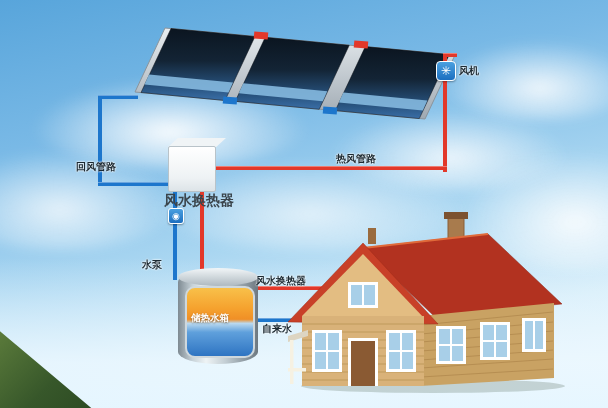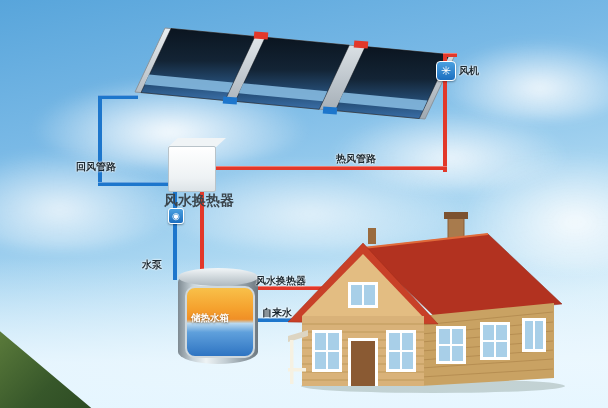--- a/index.html
+++ b/index.html
@@ -183,15 +183,15 @@
     <g>
       <polygon points="0,126 20,120 20,126 0,132" fill="#ddd5c2"></polygon>
       <rect x="2" y="130" width="3.5" height="44" fill="#f6f1e2"></rect>
       <rect x="0" y="158" width="18" height="3.5" fill="#f6f1e2"></rect>
     </g>
   </svg>
 
   <div class="lbl" style="left:76px;top:160px;">回风管路</div>
   <div class="lbl" style="left:336px;top:152px;">热风管路</div>
   <div class="lbl" style="left:256px;top:274px;">风水换热器</div>
-  <div class="lbl" style="left:262px;top:306px;">自来水</div>
+  <div class="lbl" style="left:262px;top:322px;">自来水</div>
 
 </div>
 
 </body></html>

